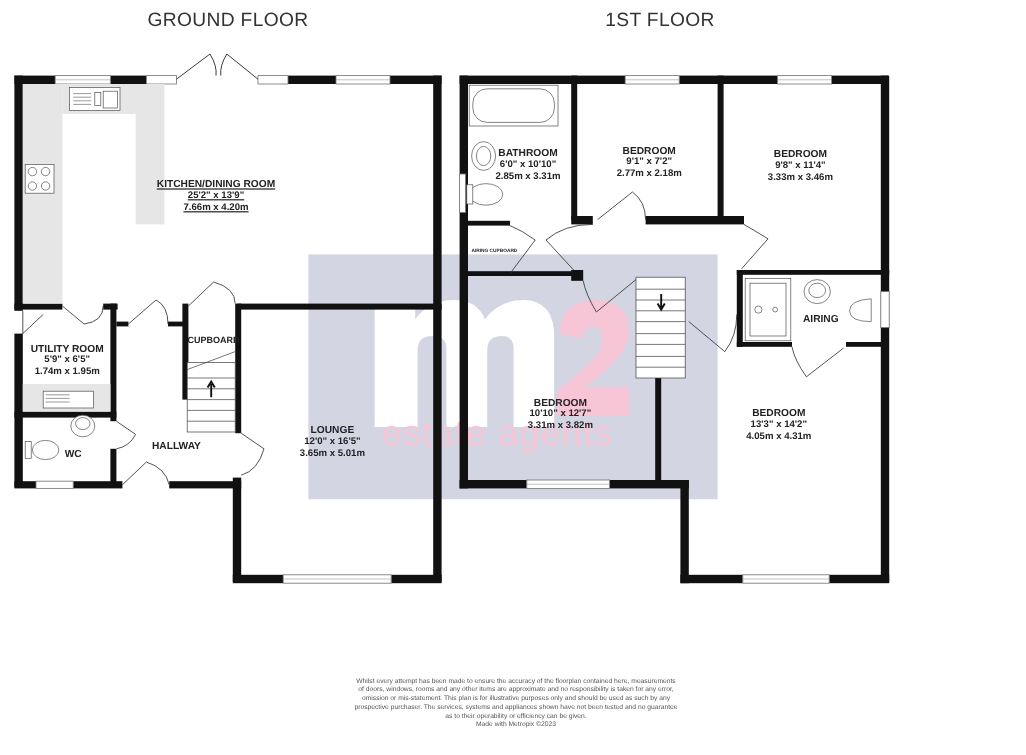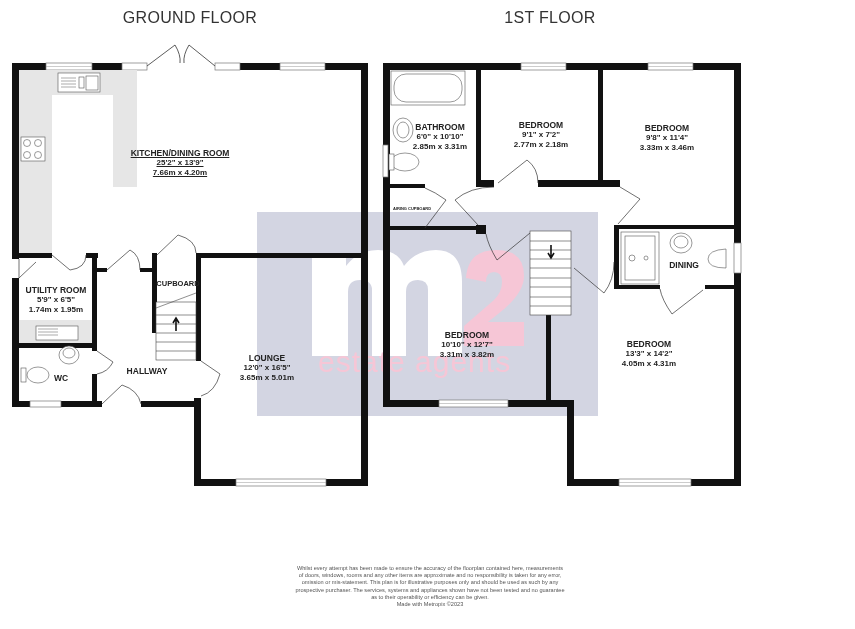--- a/index.html
+++ b/index.html
@@ -261,21 +261,21 @@
 </div>
 <div class="room-label" style="left:61px;top:378px;">
   <div>WC</div>
 </div>
 <div class="room-label" style="left:147px;top:371px;">
   <div>HALLWAY</div>
 </div>
 <div class="room-label" style="left:178px;top:284px;font-size:7.5px;">
   <div>CUPBOARD</div>
 </div>
-<div class="room-label" style="left:267px;top:368px;text-align:center;">
+<div class="room-label" style="left:277px;top:368px;text-align:center;">
   <div>LOUNGE</div>
   <div class="dim">12'0" x 16'5"</div>
   <div class="dim">3.65m x 5.01m</div>
 </div>
 
 <div class="room-label" style="left:440px;top:137px;">
   <div>BATHROOM</div>
   <div class="dim">6'0" x 10'10"</div>
   <div class="dim">2.85m x 3.31m</div>
 </div>
@@ -286,21 +286,21 @@
 </div>
 <div class="room-label" style="left:667px;top:138px;">
   <div>BEDROOM</div>
   <div class="dim">9'8" x 11'4"</div>
   <div class="dim">3.33m x 3.46m</div>
 </div>
 <div class="room-label tiny" style="left:412px;top:209px;">
   <div>AIRING CUPBOARD</div>
 </div>
 <div class="room-label" style="left:684px;top:265px;">
-  <div>DINING</div>
+  <div>AIRING</div>
 </div>
 <div class="room-label" style="left:467px;top:345px;">
   <div>BEDROOM</div>
   <div class="dim">10'10" x 12'7"</div>
   <div class="dim">3.31m x 3.82m</div>
 </div>
 <div class="room-label" style="left:649px;top:354px;">
   <div>BEDROOM</div>
   <div class="dim">13'3" x 14'2"</div>
   <div class="dim">4.05m x 4.31m</div>

